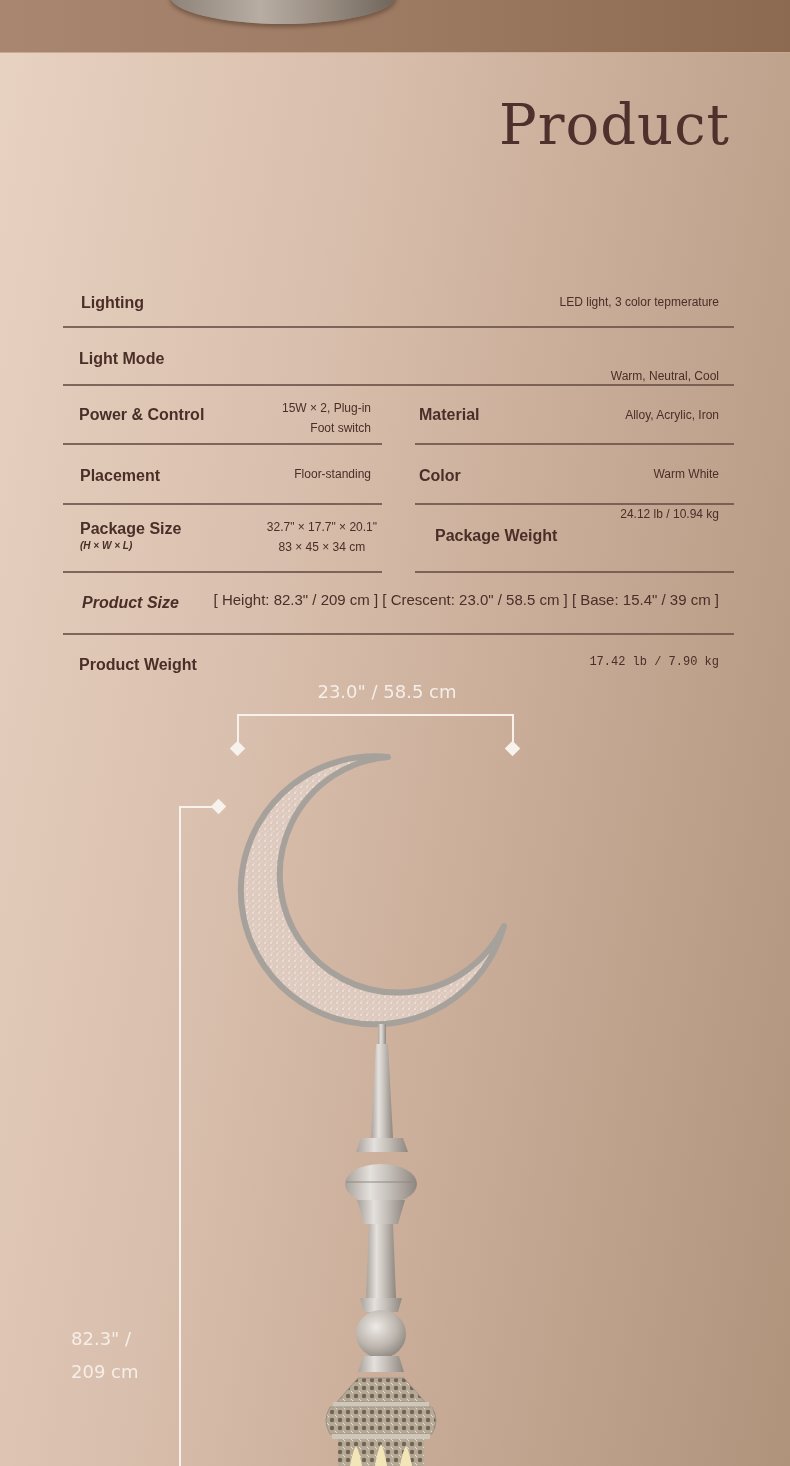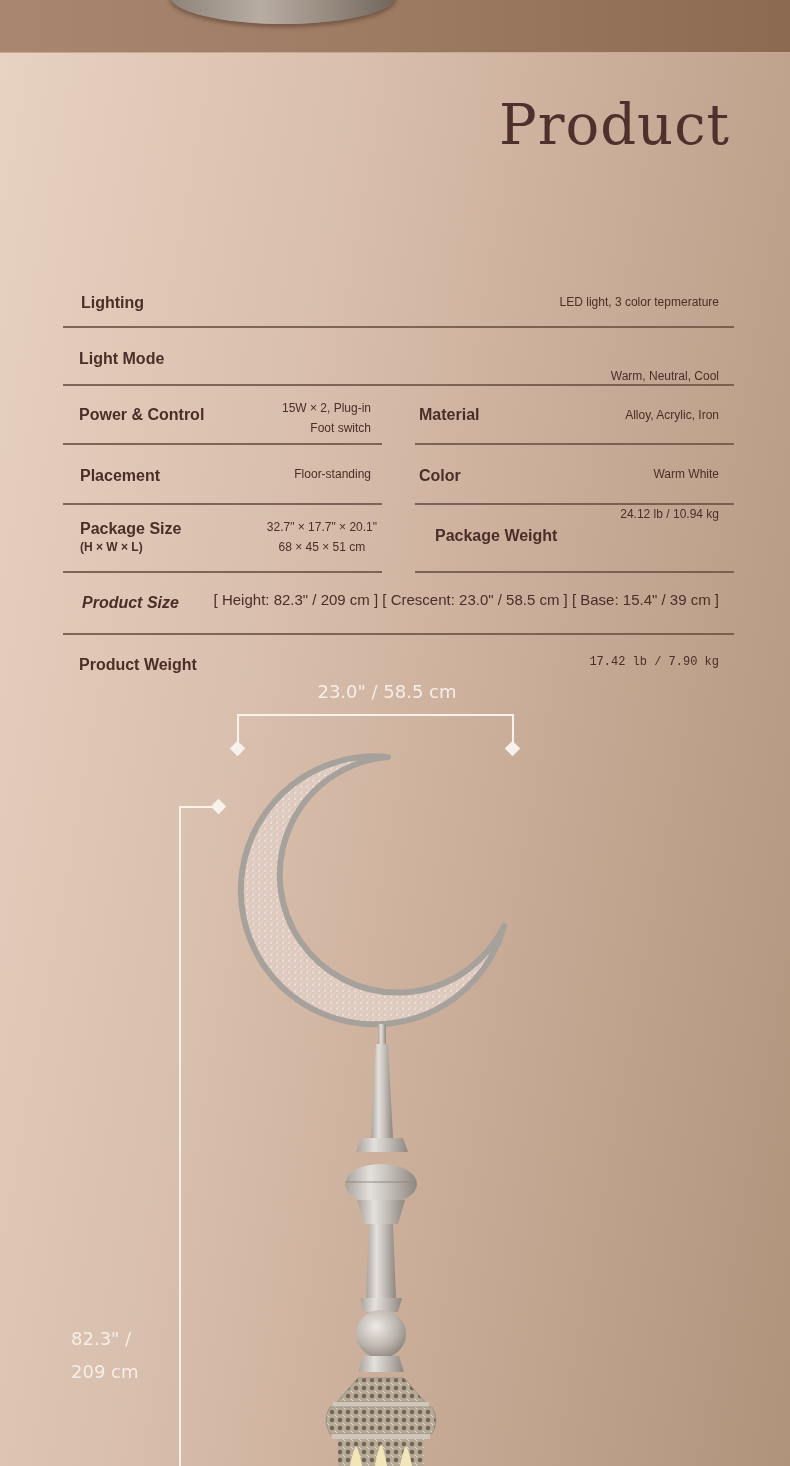--- a/index.html
+++ b/index.html
@@ -29,21 +29,21 @@
   }
   .title {
     position: absolute; left: 0; top: 88px; width: 730px; text-align: right;
     font-family: "DejaVu Serif", "Liberation Serif", serif;
     font-size: 56px; line-height: 74px; color: #4e312c; font-weight: normal;
     letter-spacing: 1px;
   }
   .title .l2 { display: block; margin-top: 2px; }
   .lbl { position: absolute; font-weight: bold; color: #4a2e28; font-size: 16px; white-space: nowrap; }
   .val { position: absolute; text-align: right; color: #4a2e28; font-size: 12px; white-space: nowrap; line-height: 20px; }
-  .sub { font-size: 12px; font-weight: bold; display: block; margin-top: 2px; }
+  .sub { font-size: 10px; font-weight: bold; display: block; margin-top: 2px; font-style: italic; }
   .hr { position: absolute; height: 2px; background: #6e544a; opacity: 0.85; }
 
   .dim-text { position: absolute; color: #f6eee8; font-size: 18px; font-family: "DejaVu Sans", sans-serif; }
   .line-w { position: absolute; background: #f8f2ec; }
   .diamond { position: absolute; width: 11px; height: 11px; background: #f8f2ec; transform: rotate(45deg); }
 
   .lamp { position: absolute; left: 0; top: 0; width: 790px; height: 1466px; pointer-events: none; }
 </style>
 </head>
 <body>
@@ -95,21 +95,21 @@
   <div class="hr" style="left:63px; width:319px; top:503px;"></div>
   <div class="hr" style="left:415px; width:319px; top:503px;"></div>
 
   <div>
     <div class="lbl" style="left:80px; top:520px;">
       <span>Package Size</span>
       <span class="sub">(H × W × L)</span>
     </div>
     <div class="val" style="right:413px; top:517px; text-align:center;">
       <div>32.7" × 17.7" × 20.1"</div>
-      <div>68 × 45 × 51 cm</div>
+      <div>83 × 45 × 34 cm</div>
     </div>
   </div>
   <div>
     <span class="lbl" style="left:435px; top:527px;">Package Weight</span>
     <span class="val" style="right:71px; top:504px;">24.12 lb / 10.94 kg</span>
   </div>
   <div class="hr" style="left:63px; width:319px; top:571px;"></div>
   <div class="hr" style="left:415px; width:319px; top:571px;"></div>
 
   <div>

